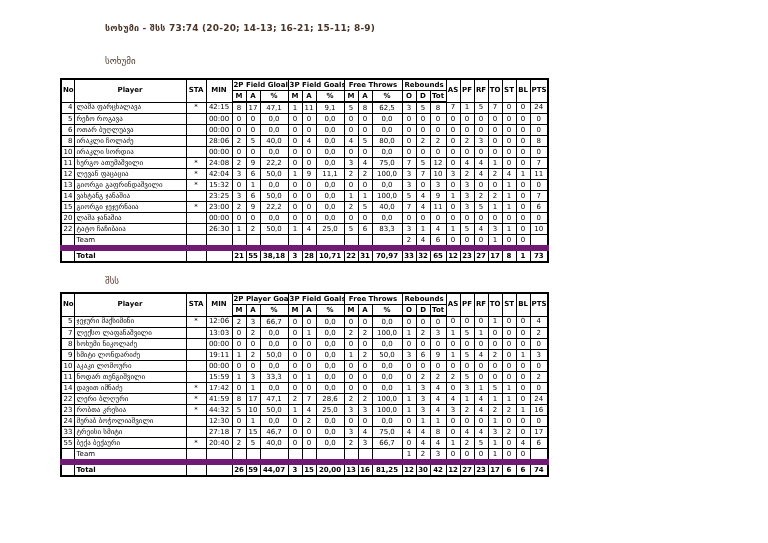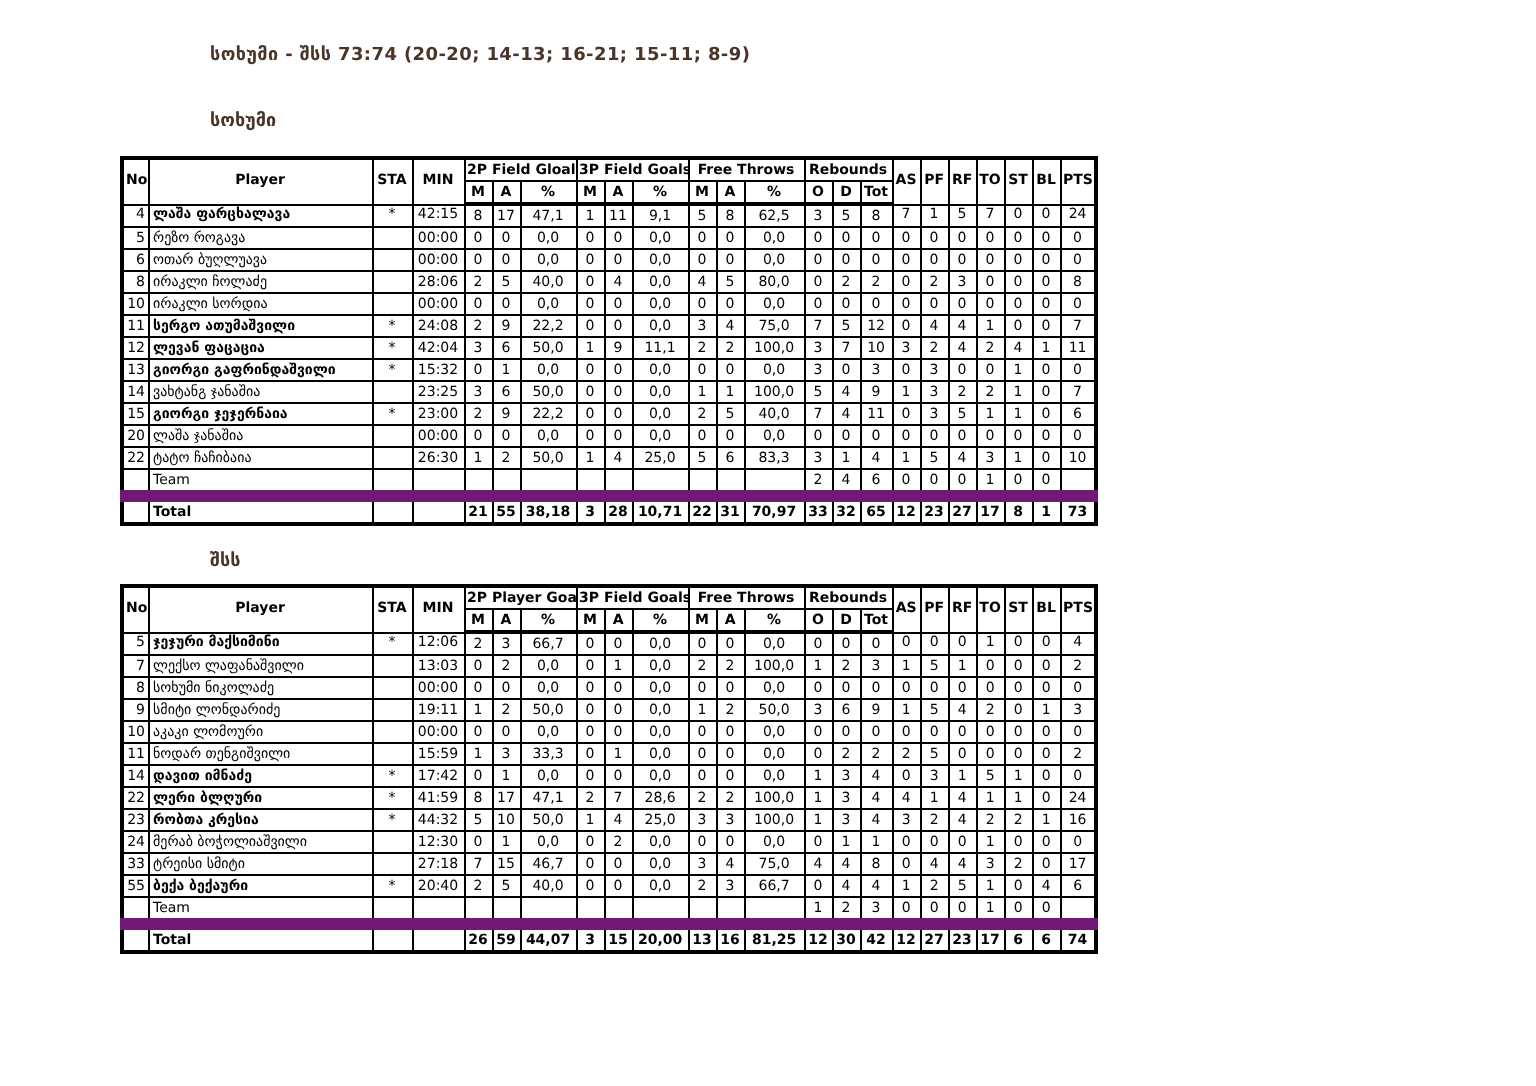--- a/index.html
+++ b/index.html
@@ -7,42 +7,42 @@
     width:768px;height:543px;background:#ffffff;
     font-family:"DejaVu Sans", sans-serif;color:#000;
     position:relative;overflow:hidden;
   }
   .title{
     position:absolute;left:105px;top:23px;
     font-size:9px;font-weight:700;color:#4a3528;letter-spacing:0.2px;
   }
   .team-label{
     position:absolute;left:105px;
-    font-size:9px;font-weight:700;color:#4a3528;
+    font-size:9px;font-weight:400;color:#4a3528;
   }
   #team-label-0{top:56px;}
   #team-label-1{top:276px;}
   table.box{
     position:absolute;left:60px;width:487px;
     border-collapse:collapse;table-layout:fixed;background:#fff;
     border:2px solid #000;
   }
   #table-0{top:78px;}
   #table-1{top:292px;}
   .box th,.box td{
     border:1px solid #000;
     font-size:7px;line-height:9px;height:10px;
     padding:0 1px;overflow:hidden;white-space:nowrap;
     text-align:center;vertical-align:middle;
   }
   .box thead th{font-weight:700;}
   .box thead tr:last-child th{border-bottom:2px solid #000;}
   .box td.name{text-align:left;padding-left:2px;}
   .box td.no{text-align:right;padding-right:1px;}
-  .box td.b{font-weight:700;}
+  .box td.b{font-weight:400;}
   .box tr.total-row td{font-weight:700;border-top:6px solid #701a75;}
 </style>
 </head>
 <body>
 
 <div class="title">სოხუმი - შსს 73:74 (20-20; 14-13; 16-21; 15-11; 8-9)</div>
 
 <div class="team-label" id="team-label-0">სოხუმი</div>
 
 <table class="box" id="table-0">

